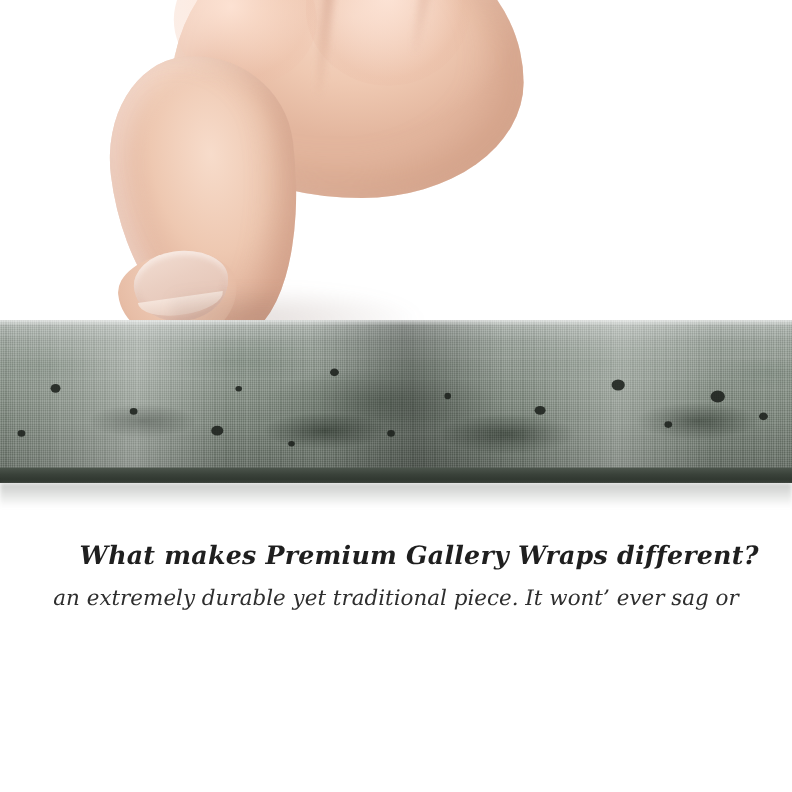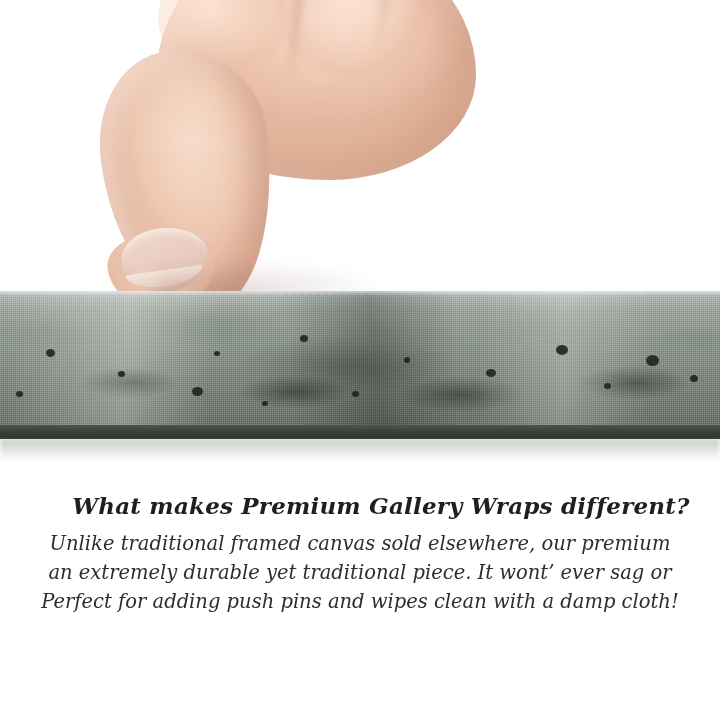--- a/index.html
+++ b/index.html
@@ -292,19 +292,17 @@
     <div class="wrap-speck" style="left:16px;  top:100px; width:7px;  height:6px;"></div>
 
     <div class="wrap-edge-highlight"></div>
     <div class="wrap-edge-bottom"></div>
   </div>
   <div class="wrap-drop-shadow"></div>
 
   <div class="text-block">
     <div class="headline">What makes Premium Gallery Wraps different?</div>
     <div class="body-lines">
-      <div>Unlike traditional framed canvas sold elsewhere, our premium</div>
       <div>an extremely durable yet traditional piece. It wont’ ever sag or</div>
-      <div>Perfect for adding push pins and wipes clean with a damp cloth!</div>
     </div>
   </div>
 
 </div>
 
 </body></html>

